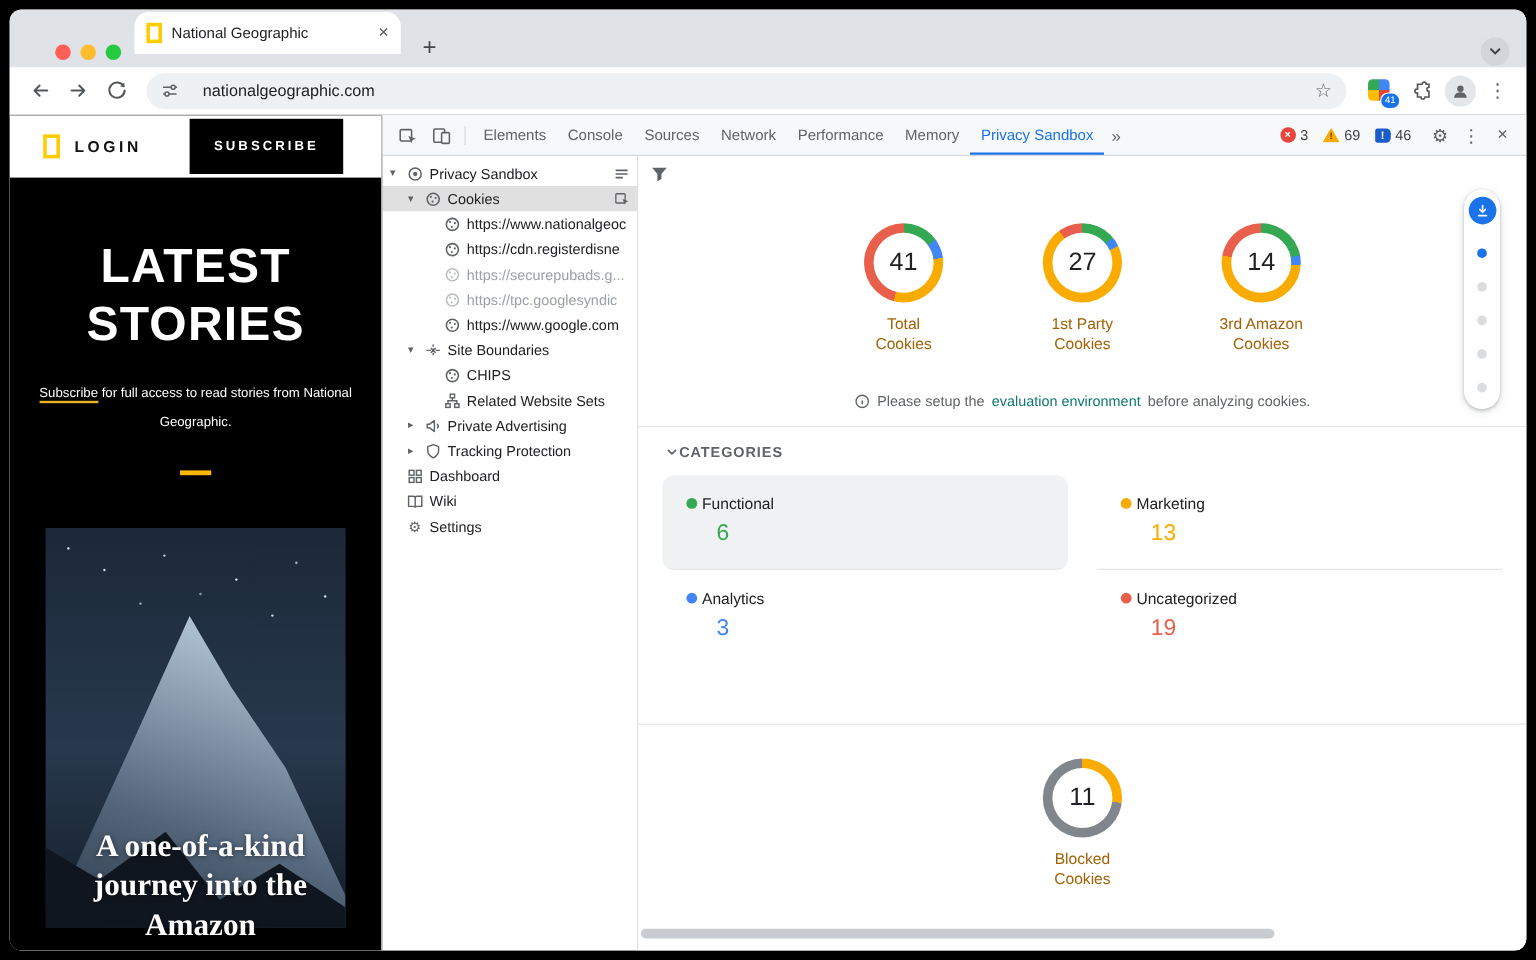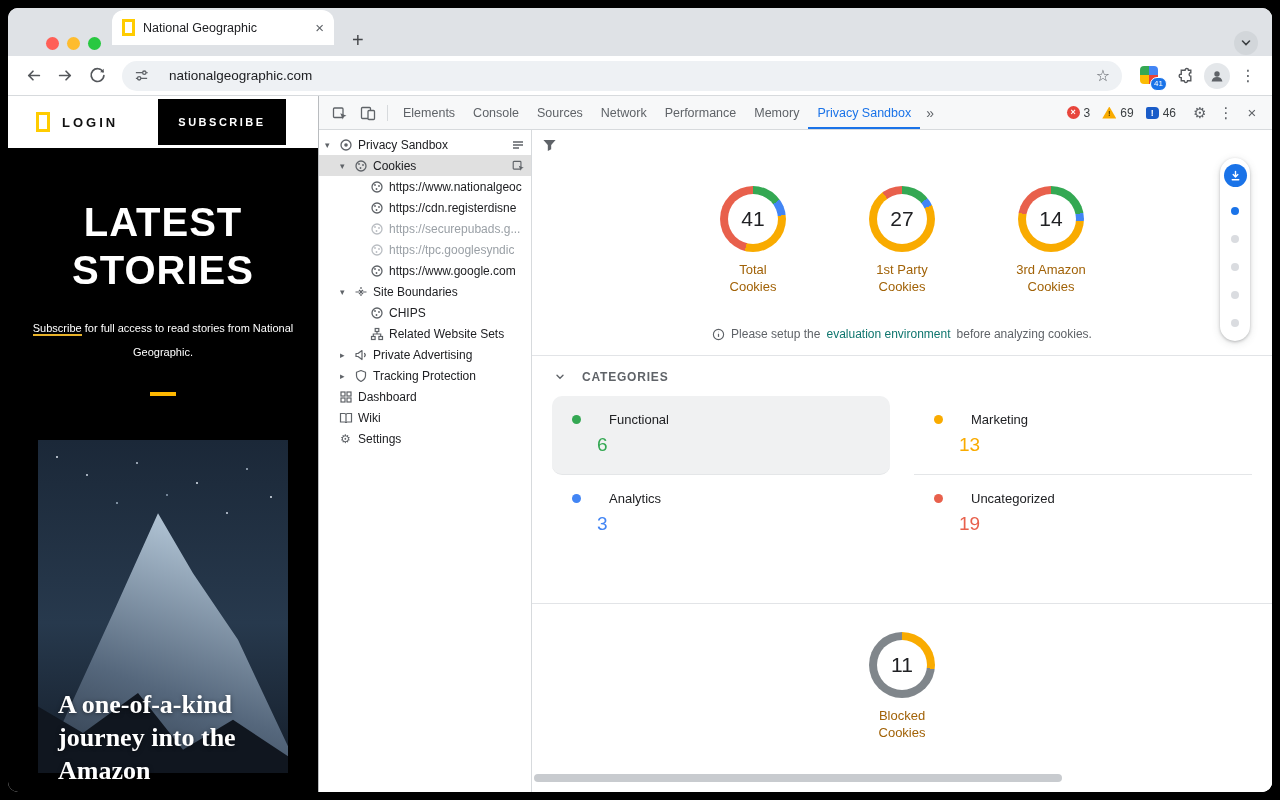--- a/index.html
+++ b/index.html
@@ -41,21 +41,21 @@
   .site-body { color:#fff; text-align:center; }
   .headline { font-size:40px; font-weight:800; letter-spacing:1px; line-height:48px; margin-top:50px; }
   .promo { font-size:11px; line-height:24px; margin:22px auto 0; width:276px; }
   .promo-link { border-bottom:2px solid #e8b22a; }
   .dash { width:26px; height:4px; background:#ffb800; margin:28px auto 0; }
   .hero { position:relative; width:250px; margin:44px auto 0; }
   .hero-img { position:relative; width:250px; height:333px; overflow:hidden; background:linear-gradient(180deg,#1b2838 0%,#27394d 55%,#141d29 100%); }
   .hero-img::before { content:""; position:absolute; inset:0; clip-path:polygon(48% 22%, 62% 40%, 80% 60%, 100% 92%, 100% 100%, 0 100%, 8% 88%, 30% 52%); background:linear-gradient(200deg,#e7eef5 0%,#a9bccd 32%,#55677c 70%,#2a3645 100%); }
   .hero-img::after { content:""; position:absolute; inset:0; clip-path:polygon(0 100%, 0 80%, 18% 88%, 40% 76%, 58% 93%, 78% 84%, 100% 95%, 100% 100%); background:#10161f; }
   .stars { position:absolute; left:18px; top:16px; width:2px; height:2px; border-radius:50%; background:#dfe7f0; box-shadow:30px 18px #cfd9e4,80px 6px #bcc8d6,140px 26px #dfe7f0,190px 12px #aab8c8,214px 40px #dfe7f0,60px 46px #9fb0c2,170px 56px #cfd9e4,110px 38px #8fa0b4; }
-  .hero-caption { position:absolute; left:20px; top:248px; width:218px; text-align:left; font-family:"Liberation Serif","DejaVu Serif",serif; font-weight:bold; font-size:26px; line-height:33px; color:#fff; text-shadow:0 1px 4px rgba(0,0,0,.5); }
+  .hero-caption { position:absolute; left:20px; top:248px; width:218px; text-align:center; font-family:"Liberation Serif","DejaVu Serif",serif; font-weight:bold; font-size:26px; line-height:33px; color:#fff; text-shadow:0 1px 4px rgba(0,0,0,.5); }
 
   
   .devtools { flex:1; display:flex; flex-direction:column; border-left:1px solid #b9bcbf; background:#fff; min-width:0; }
   .dt-topbar { height:34px; flex:none; background:#f7f8f9; border-bottom:1px solid #d7dadd; display:flex; align-items:center; padding:0 8px; gap:2px; color:#5f6368; }
   .dt-icon { width:26px; height:26px; display:flex; align-items:center; justify-content:center; }
   .dt-sep { width:1px; height:16px; background:#d7dadd; margin:0 4px; }
   .dt-tabs { display:flex; align-items:center; height:100%; }
   .dt-tab { padding:0 9px; font-size:12.5px; color:#5f6368; height:100%; display:flex; align-items:center; white-space:nowrap; }
   .dt-tab.active { color:#1a73e8; box-shadow:inset 0 -2px 0 #1a73e8; }
   .dt-more { padding:0 6px; font-size:14px; color:#5f6368; }
@@ -83,27 +83,27 @@
 
   .charts { display:flex; justify-content:center; gap:57px; margin-top:56px; }
   .donut-wrap { width:92px; text-align:center; }
   .donut { position:relative; width:66px; height:66px; border-radius:50%; margin:0 auto; background:#eee; }
   .hole { position:absolute; inset:8px; background:#fff; border-radius:50%; display:flex; align-items:center; justify-content:center; font-size:21px; color:#202124; }
   .dlabel { margin-top:9px; font-size:13px; line-height:17px; color:#a16207; }
 
   .note { display:flex; align-items:center; justify-content:center; gap:6px; margin-top:32px; font-size:12px; color:#5f6368; }
   .note a { color:#0f766e; text-decoration:none; }
   .divider { border-top:1px solid #e2e4e7; margin-top:14px; }
-  .cats-head { display:flex; align-items:center; gap:16px; padding:14px 0 10px 22px; color:#5f6368; }
+  .cats-head { display:flex; align-items:center; gap:0; padding:14px 0 10px 22px; color:#5f6368; }
   .cats-title { font-size:12px; font-weight:bold; letter-spacing:.8px; }
   .cats-grid { display:grid; grid-template-columns:1fr 1fr; column-gap:24px; margin:2px 20px 0; }
   .cat { padding:16px 16px 18px 20px; }
   .cat.b { border-bottom:1px solid #e4e6e8; }
   .cat.hl { background:#f0f1f2; border-radius:10px; }
-  .cat-top { display:flex; align-items:center; gap:28px; }
+  .cat-top { display:flex; align-items:center; gap:4px; }
   .cat-dot { width:9px; height:9px; border-radius:50%; flex:none; }
   .cat-name { font-size:13px; color:#202124; }
   .cat-count { margin:7px 0 0 25px; font-size:19px; }
   .divider2 { border-top:1px solid #e2e4e7; margin-top:50px; }
   .blocked-wrap { margin-top:28px; }
 
   .float-bar { position:absolute; top:28px; right:22px; width:30px; background:#fff; border-radius:15px; box-shadow:0 1px 3px rgba(60,64,67,.3),0 2px 8px rgba(60,64,67,.15); display:flex; flex-direction:column; align-items:center; padding:6px 0 14px; }
   .dl-btn { width:23px; height:23px; border-radius:50%; background:#1a73e8; display:flex; align-items:center; justify-content:center; }
   .fdot { width:8px; height:8px; border-radius:50%; background:#dadce0; margin-top:20px; }
   .fdot.active { background:#1a73e8; }

